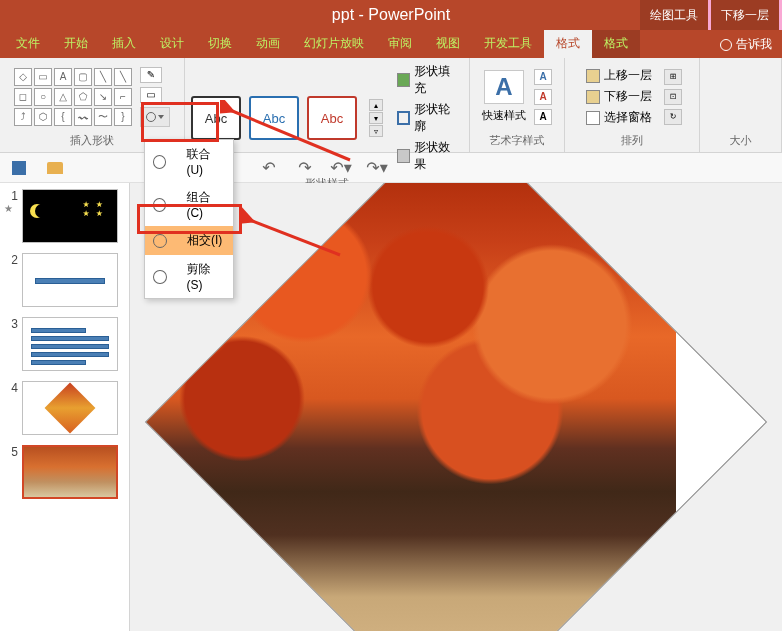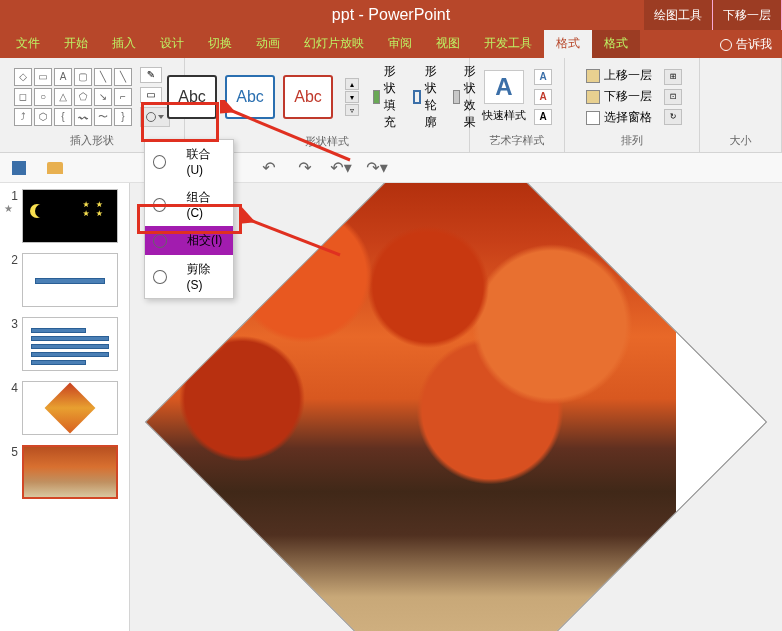--- a/index.html
+++ b/index.html
@@ -1,56 +1,56 @@
 <!DOCTYPE html>
 <html><head>
 <meta charset="utf-8">
 <style>
 *{box-sizing:border-box;margin:0;padding:0;font-family:"Microsoft YaHei",sans-serif;font-size:12px}
 body{background:#fff;overflow:hidden}
 .titlebar{background:#b7472a;height:30px;display:flex;align-items:center;justify-content:center;position:relative;color:#fff}
 .title{font-size:16px}
 .title-tools{position:absolute;right:0;top:0;display:flex;height:30px}
-.tool-tab{background:#9c3c23;padding:12px 10px;display:flex;align-items:center;color:#fff;border-right:1px solid #f9a8d4}
+.tool-tab{background:#9c3c23;padding:12px 10px;display:flex;align-items:center;color:#fff;border-right:3px solid #f9a8d4}
 .menubar{background:#b7472a;height:28px;display:flex;align-items:flex-end;padding:0 4px}
 .menu-item{color:#bef264;padding:5px 12px 6px;cursor:pointer}
 .menu-item.active{background:#f1f1f1;color:#b7472a}
 .menu-tell{color:#fff;padding:5px 6px;margin-left:auto;display:flex;align-items:center;gap:4px}
 .bulb{width:12px;height:12px;border:1.5px solid #fff;border-radius:50%}
 .ribbon{background:#f1f1f1;border-bottom:1px solid #d4d4d4;height:95px;display:flex;position:relative}
 .ribbon-group{border-right:1px solid #d4d4d4;display:flex;flex-direction:column;align-items:center;padding:4px 6px 2px}
 .group-body{flex:1;display:flex;gap:4px;align-items:center}
 .group-label{font-size:11px;color:#666;padding:2px 0}
 .shape-grid{display:grid;grid-template-columns:repeat(6,18px);grid-template-rows:repeat(3,18px);gap:2px}
 .shape-cell{width:18px;height:18px;border:1px solid #a0a0a0;display:flex;align-items:center;justify-content:center;font-size:10px;color:#666;background:#fff}
 .shape-opts{display:flex;flex-direction:column;gap:4px;margin-left:4px}
 .shape-opt{width:22px;height:16px;border:1px solid #c0c0c0;background:#fff;display:flex;align-items:center;justify-content:center;font-size:10px}
 .merge-btn{width:30px;height:20px;display:flex;align-items:center;justify-content:center;gap:2px;background:#e8e8e8;border:1px solid #c8c8c8}
 .merge-circ{width:10px;height:10px;border:1.5px solid #666;border-radius:50%}
 .tri{width:0;height:0;border-left:3px solid transparent;border-right:3px solid transparent;border-top:4px solid #666}
 .style-gallery{display:flex;gap:8px;align-items:center}
-.style-item{width:50px;height:44px;border:1px solid #c8c8c8;border-radius:3px;display:flex;align-items:center;justify-content:center;color:#666;background:#fff;font-size:16px}
+.style-item{width:50px;height:44px;border:1px solid #c8c8c8;border-radius:3px;display:flex;align-items:center;justify-content:center;color:#666;background:#fff;font-size:13px}
 .style-item.c1{border:2px solid #333;color:#333}
 .style-item.c2{border:2px solid #2a6fb0;color:#2a6fb0}
 .style-item.c3{border:2px solid #c0392b;color:#c0392b}
 .spin{display:flex;flex-direction:column;gap:1px;margin-left:4px}
 .spin-btn{width:14px;height:12px;background:#e8e8e8;border:1px solid #c0c0c0;display:flex;align-items:center;justify-content:center;font-size:8px}
-.shape-menu{display:flex;flex-direction:row;gap:2px;margin-left:6px}
+.shape-menu{display:flex;flex-direction:column;gap:2px;margin-left:6px}
 .sm-row{display:flex;align-items:center;gap:4px;padding:1px 4px}
 .sm-icon{width:14px;height:14px;border:1px solid #888}
 .wordart{display:flex;flex-direction:column;gap:4px;align-items:center}
 .wa-A{font-size:24px;color:#3b6fa8;font-weight:bold;border:1px solid #c8c8c8;padding:2px 10px;background:#fff}
 .wa-row{display:flex;gap:3px}
 .wa-btn{width:18px;height:16px;border:1px solid #c0c0c0;background:#fff;display:flex;align-items:center;justify-content:center;font-size:10px;font-weight:bold}
 .arrange{display:flex;flex-direction:column;gap:2px}
 .ar-row{display:flex;align-items:center;gap:4px;padding:1px 4px}
 .ar-ic{width:14px;height:14px;background:#e8d090;border:1px solid #888}
 .dropdown{position:absolute;left:144px;top:139px;width:90px;background:#fff;border:1px solid #c8c8c8;box-shadow:2px 2px 6px rgba(0,0,0,.2);z-index:50}
 .dd-item{display:flex;align-items:center;gap:20px;padding:6px 8px}
-.dd-item.hover{background:#a21caf}
+.dd-item.hover{background:#fdba74}
 .dd-ic{width:14px;height:14px;border:1.5px solid #666;border-radius:50%;position:relative}
 .qat{background:#f8f8f8;height:30px;border-bottom:1px solid #e0e0e0;display:flex;align-items:center;padding:0 10px;gap:18px}
 .qat-ic{width:18px;height:18px;display:flex;align-items:center;justify-content:center}
 .qat-save{width:14px;height:14px;background:#3b6fa8}
 .qat-folder{width:16px;height:12px;background:#e8b050;border-radius:2px 2px 0 0}
 .qat-undo{font-size:16px;color:#666}
 .workspace{display:flex;height:478px}
 .thumbs{width:130px;background:#fff;border-right:1px solid #d4d4d4;overflow-y:auto;padding:6px 4px}
 .thumb-wrap{display:flex;gap:4px;margin-bottom:10px}
 .thumb-num{width:14px;font-size:12px;color:#444;text-align:right}

